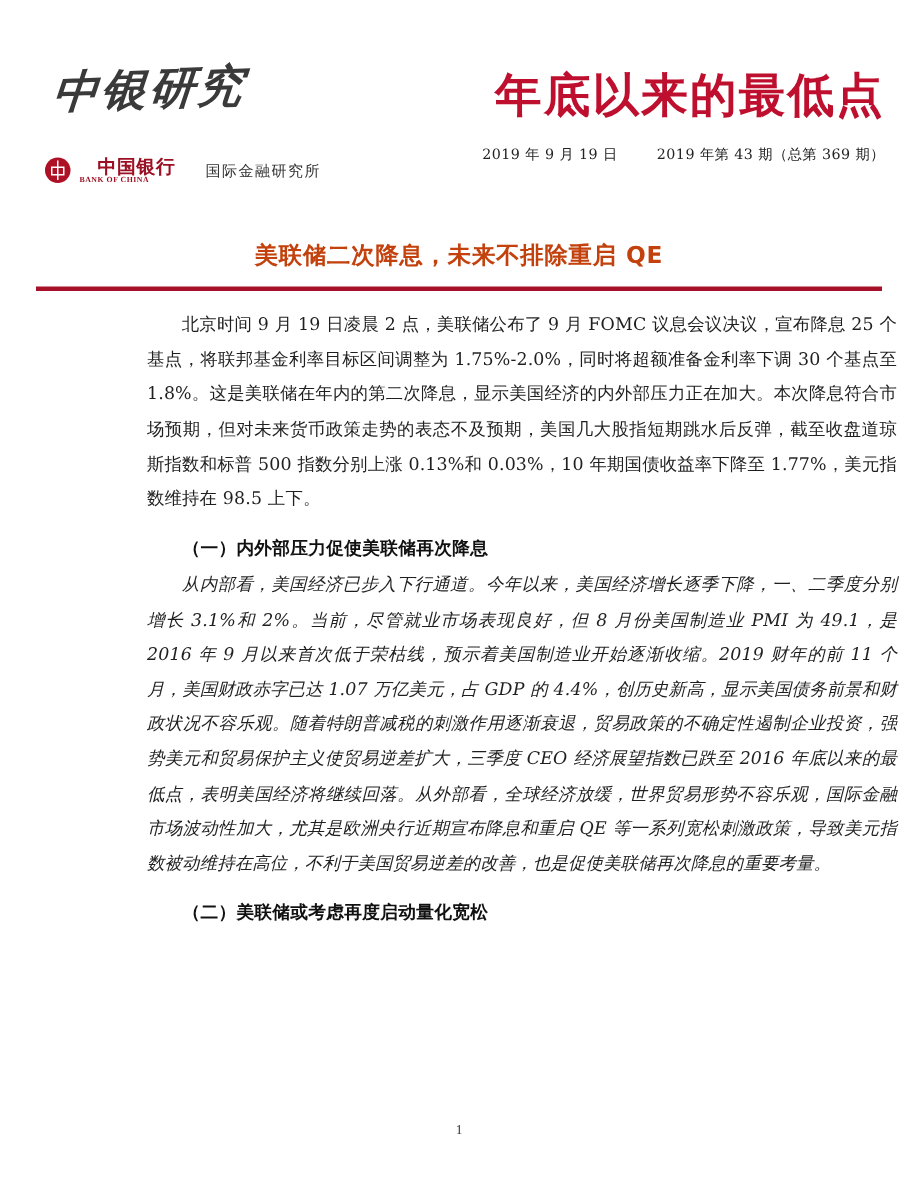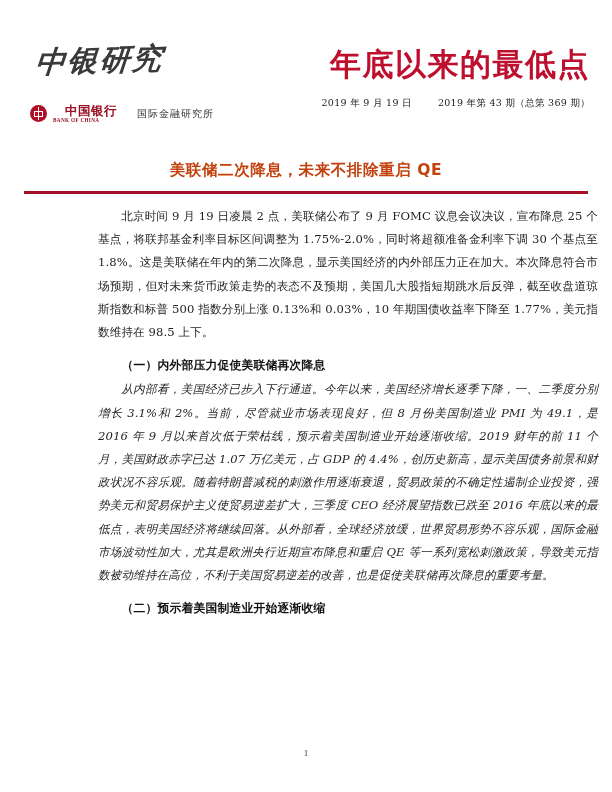--- a/index.html
+++ b/index.html
@@ -248,18 +248,18 @@
 
     <div class="rule"></div>
   </div>
 
   <div class="doc-title">美联储二次降息，未来不排除重启 QE</div>
 
   <div class="body-area" id="body-area">
       <p class="para">北京时间 9 月 19 日凌晨 2 点，美联储公布了 9 月 FOMC 议息会议决议，宣布降息 25 个基点，将联邦基金利率目标区间调整为 1.75%-2.0%，同时将超额准备金利率下调 30 个基点至 1.8%。这是美联储在年内的第二次降息，显示美国经济的内外部压力正在加大。本次降息符合市场预期，但对未来货币政策走势的表态不及预期，美国几大股指短期跳水后反弹，截至收盘道琼斯指数和标普 500 指数分别上涨 0.13%和 0.03%，10 年期国债收益率下降至 1.77%，美元指数维持在 98.5 上下。</p>
       <h2 class="section">（一）内外部压力促使美联储再次降息</h2>
       <p class="para">从内部看，美国经济已步入下行通道。今年以来，美国经济增长逐季下降，一、二季度分别增长 3.1%和 2%。当前，尽管就业市场表现良好，但 8 月份美国制造业 PMI 为 49.1，是 2016 年 9 月以来首次低于荣枯线，预示着美国制造业开始逐渐收缩。2019 财年的前 11 个月，美国财政赤字已达 1.07 万亿美元，占 GDP 的 4.4%，创历史新高，显示美国债务前景和财政状况不容乐观。随着特朗普减税的刺激作用逐渐衰退，贸易政策的不确定性遏制企业投资，强势美元和贸易保护主义使贸易逆差扩大，三季度 CEO 经济展望指数已跌至 2016 年底以来的最低点，表明美国经济将继续回落。从外部看，全球经济放缓，世界贸易形势不容乐观，国际金融市场波动性加大，尤其是欧洲央行近期宣布降息和重启 QE 等一系列宽松刺激政策，导致美元指数被动维持在高位，不利于美国贸易逆差的改善，也是促使美联储再次降息的重要考量。</p>
-      <h2 class="section">（二）预示着美国制造业开始逐渐收缩</h2>
+      <h2 class="section">（二）美联储或考虑再度启动量化宽松</h2>
     </div>
 
   <div class="page-number">1</div>
 
 </div>
 
 </body></html>

